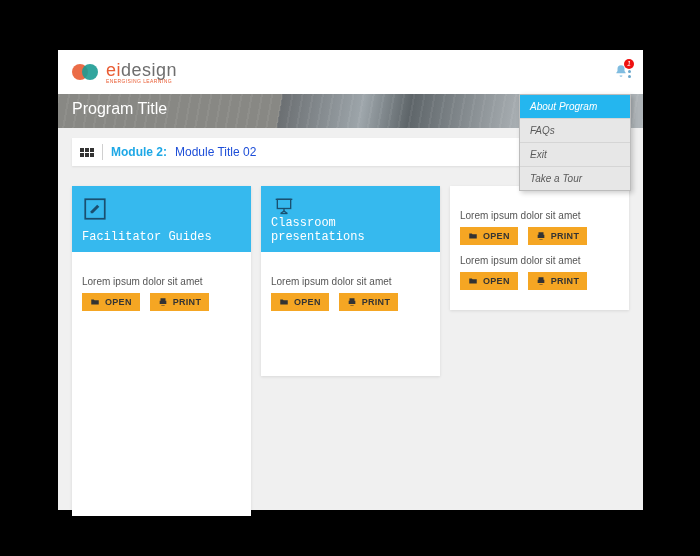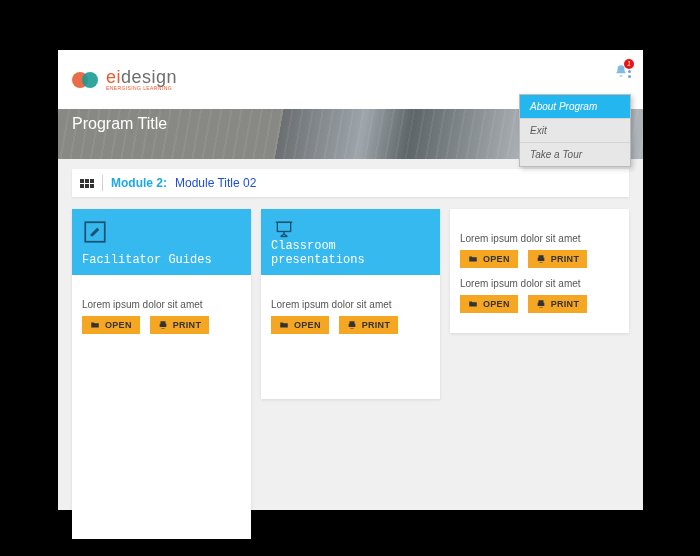--- a/index.html
+++ b/index.html
@@ -13,21 +13,21 @@
   .app {
     position: absolute;
     left: 58px;
     top: 50px;
     width: 585px;
     height: 460px;
     background: #f0f0f0;
     box-shadow: 0 4px 14px rgba(0,0,0,.35);
   }
   .header {
-    height: 59px;
+    height: 44px;
     background: #fff;
     display: flex;
     align-items: center;
     padding: 0 14px;
     position: relative;
   }
   .logo { display: flex; align-items: center; gap: 2px; }
   .logo-mark { position: relative; width: 32px; height: 18px; }
   .logo-mark .c1,.logo-mark .c2 {
     position: absolute; width: 16px; height: 16px; border-radius: 50%;
@@ -57,36 +57,36 @@
     box-shadow: 2px 2px 5px rgba(0,0,0,.2);
   }
   .menu-item {
     padding:6px 10px; font-size:10px; color:#5a5a5a;
     border-bottom:1px solid #d5d5d5; cursor:pointer;
   }
   .menu-item:last-child { border-bottom:none; }
   .menu-item.active { background:#24b6ef; color:#fff; }
 
   .banner {
-    height:50px; position:relative; overflow:hidden;
+    height:34px; position:relative; overflow:hidden;
     background: linear-gradient(100deg,#888884 0%, #888884 38%, #6b6f72 38%, #9ea6ab 52%, #5e6569 60%, #aeb4b8 80%);
   }
   .banner::after{
     content:""; position:absolute; inset:0;
     background:
       repeating-linear-gradient(100deg, rgba(255,255,255,.12) 0 2px, transparent 2px 10px);
     opacity:.5;
   }
   .banner-title {
     position:absolute; left:14px; top:6px; color:#fff; font-size:16px; font-weight:300;
     z-index:2;
   }
 
   .crumb {
-    background:#fff; margin:10px 14px 0 14px; height:28px;
+    background:#fff; margin:10px 14px 8px 14px; height:28px;
     display:flex; align-items:center; padding:0 8px; gap:8px;
     box-shadow:0 1px 2px rgba(0,0,0,.08);
   }
   .grid-icon { display:grid; grid-template-columns:repeat(3,4px); grid-template-rows:repeat(2,4px); gap:1px; }
   .grid-icon span { background:#333; }
   .crumb-sep { width:1px; height:16px; background:#d0d0d0; }
   .crumb-mod { color:#1ea8e6; font-weight:600; font-size:12px; }
   .crumb-title { color:#1d4ed8; font-size:12px; }
 
   .cards {
@@ -142,20 +142,21 @@
         <div class="badge">1</div>
       </div>
       <div class="kebab">
         <span></span>
           <span></span>
           <span></span>
       </div>
 
       <div class="menu">
         <div class="menu-item active">About Program</div>
+        <div class="menu-item">FAQs</div>
         <div class="menu-item">Exit</div>
         <div class="menu-item">Take a Tour</div>
       </div>
     </div>
   </div>
 
   <div class="banner">
     <div class="banner-title">Program Title</div>
   </div>
 

